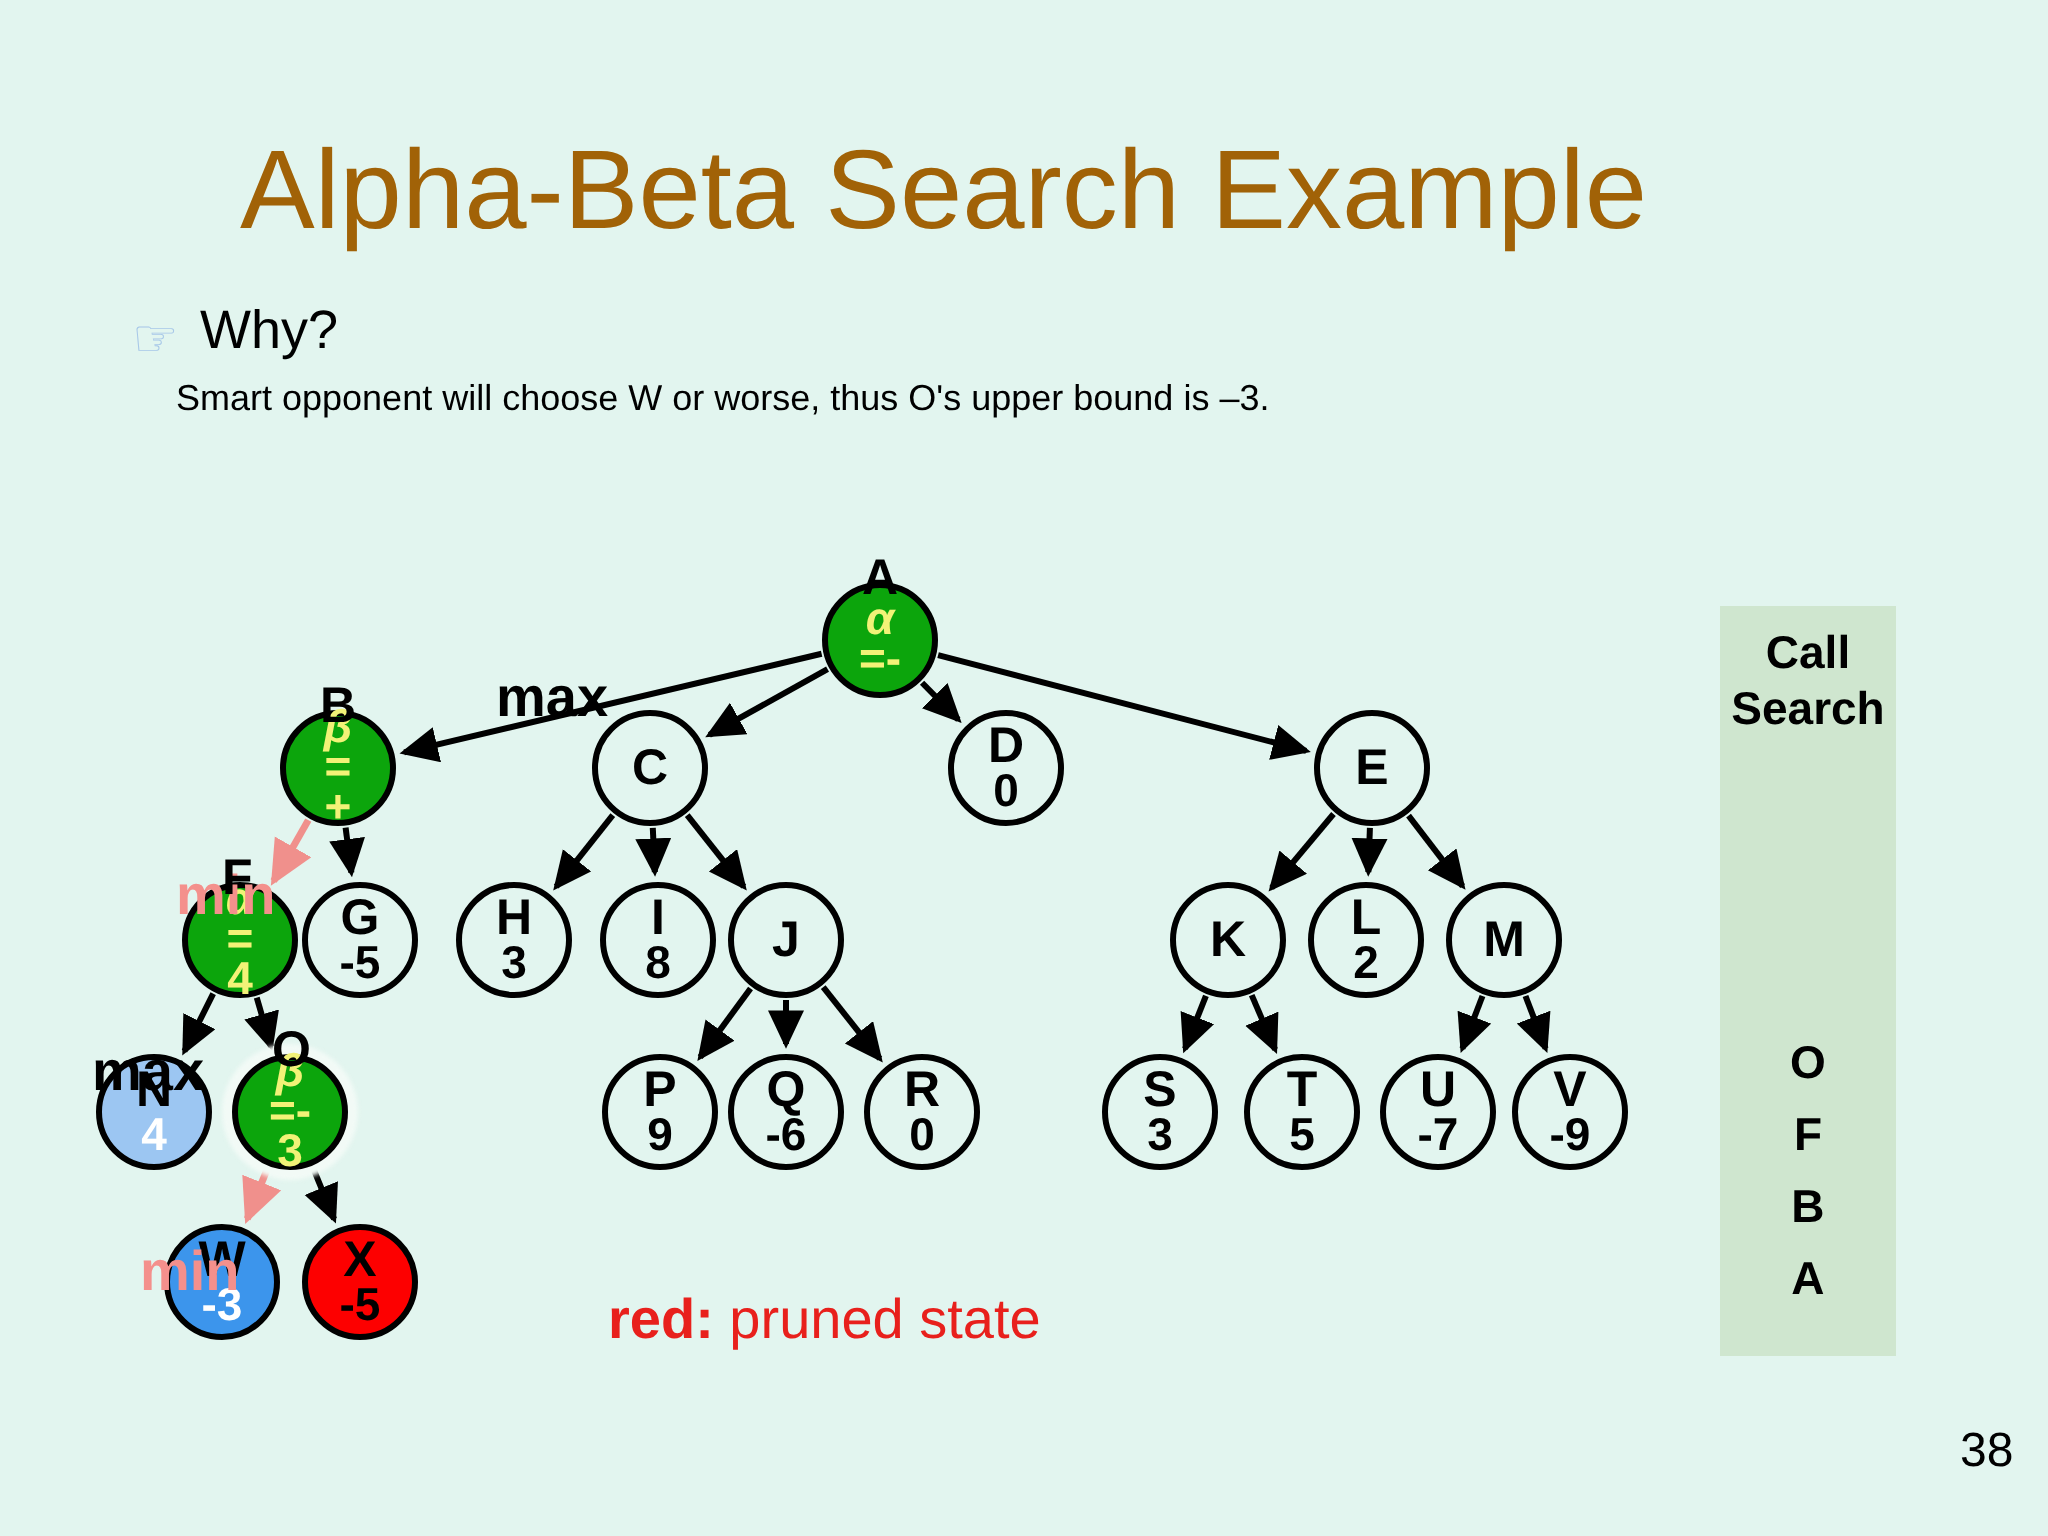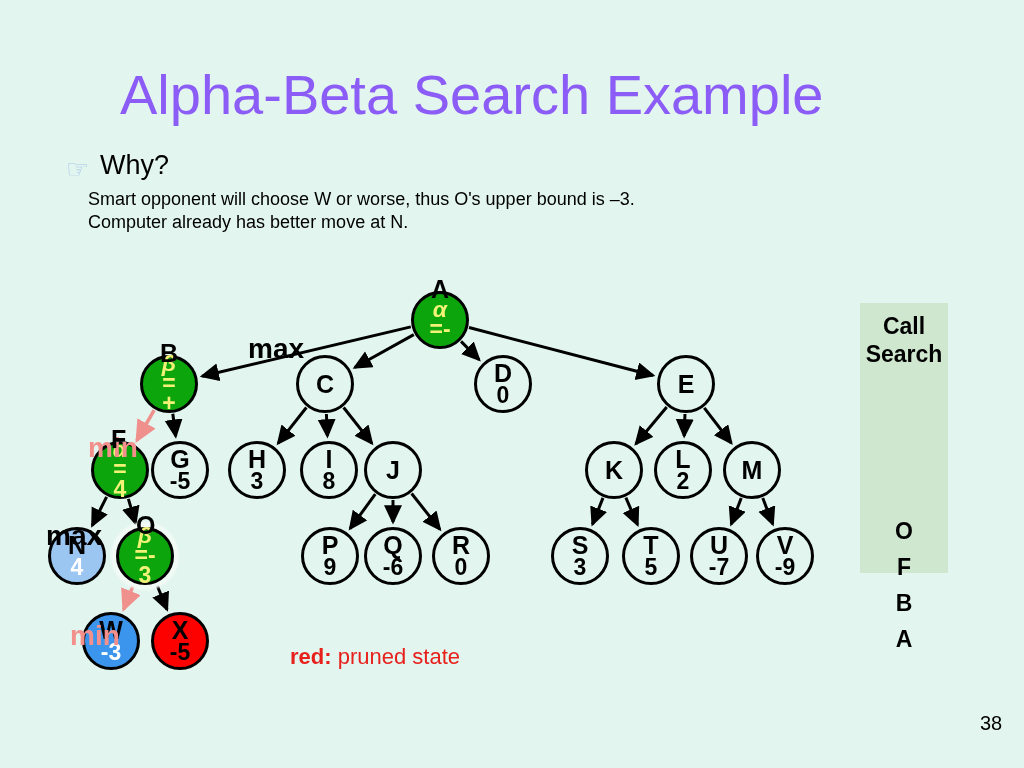--- a/index.html
+++ b/index.html
@@ -7,21 +7,21 @@
     width:1024px;height:768px;
     background:#E2F5EF;
     font-family:"Liberation Sans", sans-serif;
     overflow:hidden;position:relative;
   }
   #slide{position:absolute;inset:0;}
 
   
   .title{
     position:absolute;left:120px;top:62px;
-    font-size:56px;font-weight:400;color:#8b5cf6;
+    font-size:56px;font-weight:400;color:#a16207;
     letter-spacing:0px;white-space:nowrap;
   }
 
   
   .bullet-row{position:absolute;left:66px;top:152px;display:flex;align-items:flex-start;}
   .hand-icon{
     width:34px;height:26px;flex:none;position:relative;top:4px;
     color:#A8C8E8;font-size:26px;line-height:26px;
   }
   .bullet-text{font-size:27px;color:#000;line-height:1.0;}
@@ -60,49 +60,48 @@
   .halo{
     position:absolute;border-radius:50%;
     background:#F2FAF6;filter:blur(1px);
   }
 
   
   .lbl{position:absolute;font-size:28px;font-weight:bold;}
   .lbl.max{color:#000;}
   .lbl.min{color:#F4908C;}
 
-  .legend{position:absolute;left:290px;top:644px;font-size:22px;color:#E8201C;}
+  .legend{position:absolute;left:304px;top:644px;font-size:28px;color:#E8201C;}
   .legend b{font-weight:bold;}
 
   
   .callstack{
-    position:absolute;left:860px;top:303px;width:88px;height:270px;
+    position:absolute;left:860px;top:303px;width:88px;height:375px;
     background:#CFE6CF;
     display:flex;flex-direction:column;align-items:center;
   }
   .cs-title{margin-top:10px;font-size:23px;font-weight:bold;color:#000;text-align:center;line-height:1.2;}
   .cs-items{margin-top:150px;display:flex;flex-direction:column;align-items:center;gap:9px;}
   .cs-item{font-size:23px;font-weight:bold;color:#000;}
 
-  .pagenum{position:absolute;left:980px;top:712px;font-size:20px;color:#000;}
+  .pagenum{position:absolute;left:980px;top:712px;font-size:24px;color:#000;}
 </style>
 </head>
 <body>
 
 <div id="slide">
 
   <div class="title">Alpha-Beta Search Example</div>
 
   <div class="bullet-row">
     <span class="hand-icon">☞</span>
     <span class="bullet-text">Why?</span>
   </div>
   <div class="sub-lines">
     <div>Smart opponent will choose W or worse, thus O's upper bound is –3.</div>
-    <div>Computer already has better move at N.</div>
   </div>
 
   <div id="tree">
     <svg class="edges" viewBox="0 0 1024 768">
       <defs>
         <marker id="ah" markerWidth="7" markerHeight="7" refX="5.6" refY="3" orient="auto">
           <path d="M0,0 L6.4,3 L0,6 Z" fill="#000"></path>
         </marker>
         <marker id="ahp" markerWidth="7" markerHeight="7" refX="5.6" refY="3" orient="auto">
           <path d="M0,0 L6.4,3 L0,6 Z" fill="#F0908C"></path>

